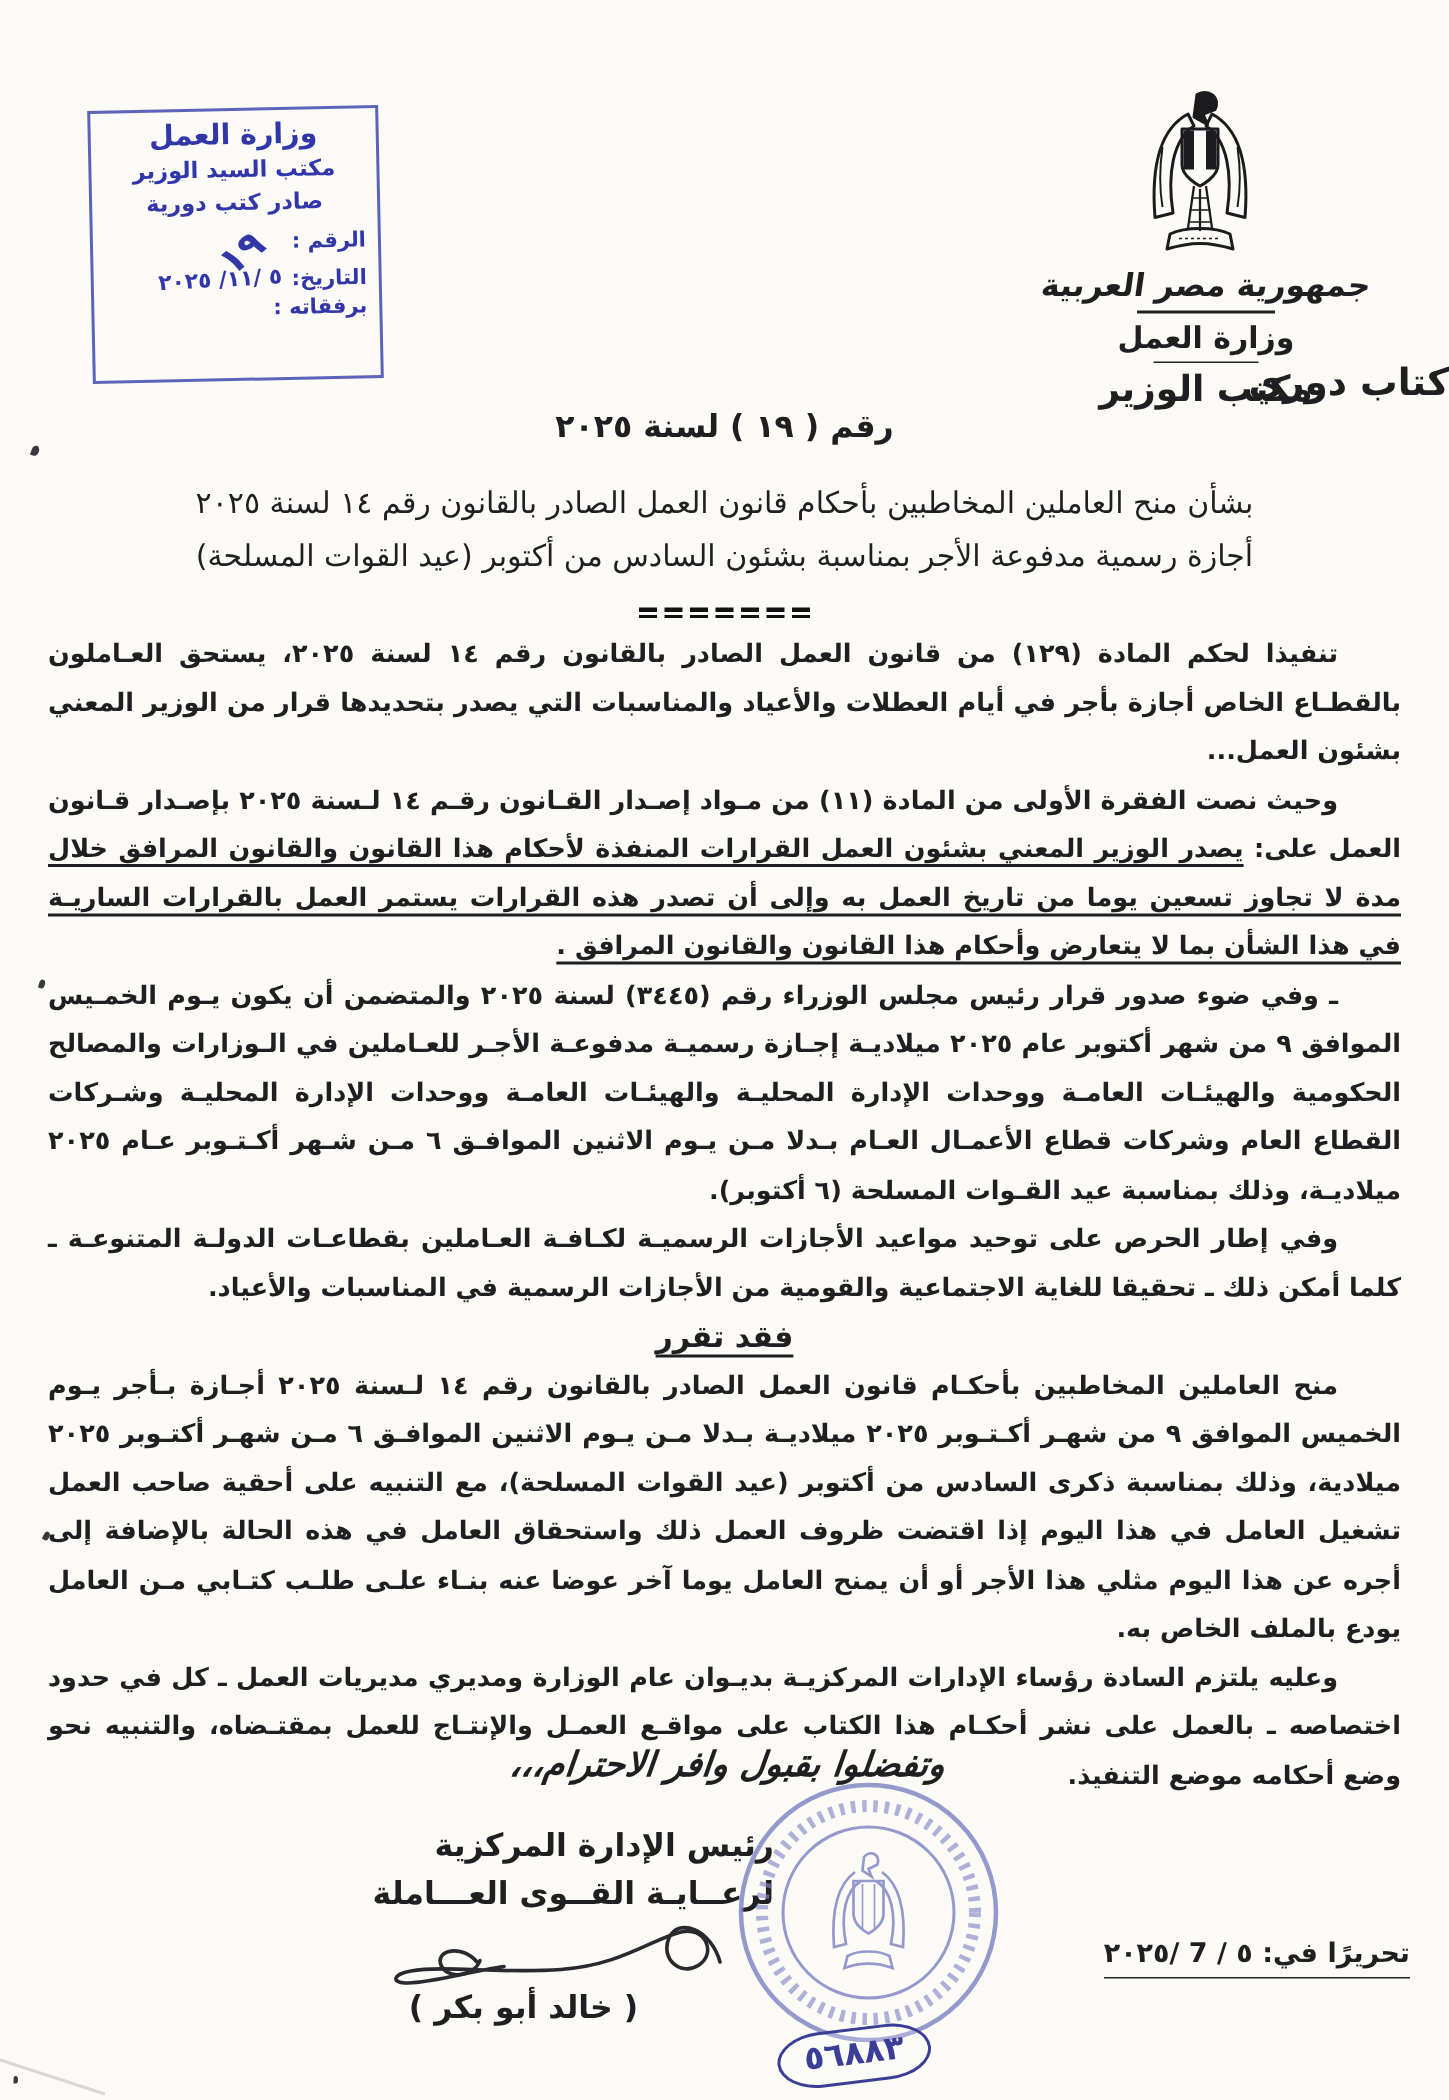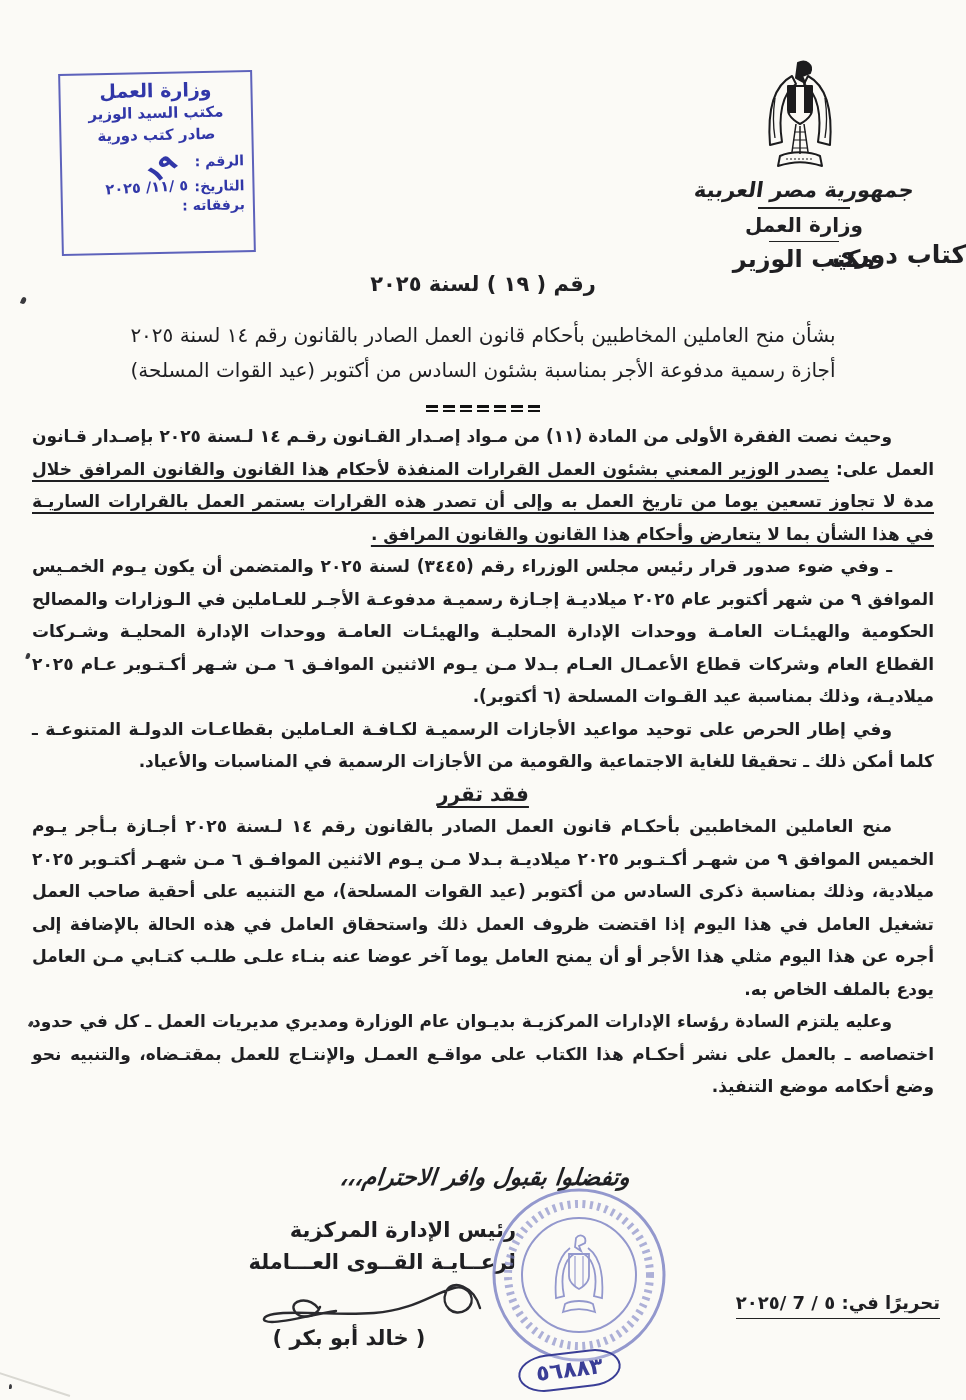--- a/index.html
+++ b/index.html
@@ -135,20 +135,21 @@
   <div class="subject">
     <div>بشأن منح العاملين المخاطبين بأحكام قانون العمل الصادر بالقانون رقم ١٤ لسنة ٢٠٢٥</div>
     <div>أجازة رسمية مدفوعة الأجر بمناسبة بشئون السادس من أكتوبر (عيد القوات المسلحة)</div>
   </div>
 
   <div class="dashes">
     <span class="dash"></span><span class="dash"></span><span class="dash"></span><span class="dash"></span><span class="dash"></span><span class="dash"></span><span class="dash"></span>
   </div>
 
   <div class="body-text">
+    <p>تنفيذا لحكم المادة (١٢٩) من قانون العمل الصادر بالقانون رقم ١٤ لسنة ٢٠٢٥، يستحق العـاملون بالقطـاع الخاص أجازة بأجر في أيام العطلات والأعياد والمناسبات التي يصدر بتحديدها قرار من الوزير المعني بشئون العمل...</p>
     <p><span>وحيث نصت الفقرة الأولى من المادة (١١) من مـواد إصـدار القـانون رقـم ١٤ لـسنة ٢٠٢٥ بإصـدار قـانون العمل على: </span><span class="u-part">يصدر الوزير المعني بشئون العمل القرارات المنفذة لأحكام هذا القانون والقانون المرافق خلال مدة لا تجاوز تسعين يوما من تاريخ العمل به وإلى أن تصدر هذه القرارات يستمر العمل بالقرارات الساريـة في هذا الشأن بما لا يتعارض وأحكام هذا القانون والقانون المرافق .</span></p>
     <p>ـ وفي ضوء صدور قرار رئيس مجلس الوزراء رقم (٣٤٤٥) لسنة ٢٠٢٥ والمتضمن أن يكون يـوم الخمـيس الموافق ٩ من شهر أكتوبر عام ٢٠٢٥ ميلاديـة إجـازة رسميـة مدفوعـة الأجـر للعـاملين في الـوزارات والمصالح الحكومية والهيئـات العامـة ووحدات الإدارة المحليـة والهيئـات العامـة ووحدات الإدارة المحليـة وشـركات القطاع العام وشركات قطاع الأعمـال العـام بـدلا مـن يـوم الاثنين الموافـق ٦ مـن شـهر أكـتـوبر عـام ٢٠٢٥ ميلاديـة، وذلك بمناسبة عيد القـوات المسلحة (٦ أكتوبر).</p>
     <p>وفي إطار الحرص على توحيد مواعيد الأجازات الرسميـة لكـافـة العـاملين بقطاعـات الدولـة المتنوعـة ـ كلما أمكن ذلك ـ تحقيقا للغاية الاجتماعية والقومية من الأجازات الرسمية في المناسبات والأعياد.</p>
     <p class="decision-heading">فقد تقرر</p>
     <p>منح العاملين المخاطبين بأحكـام قانون العمل الصادر بالقانون رقم ١٤ لـسنة ٢٠٢٥ أجـازة بـأجر يـوم الخميس الموافق ٩ من شهـر أكـتـوبر ٢٠٢٥ ميلاديـة بـدلا مـن يـوم الاثنين الموافـق ٦ مـن شهـر أكتـوبر ٢٠٢٥ ميلادية، وذلك بمناسبة ذكرى السادس من أكتوبر (عيد القوات المسلحة)، مع التنبيه على أحقية صاحب العمل تشغيل العامل في هذا اليوم إذا اقتضت ظروف العمل ذلك واستحقاق العامل في هذه الحالة بالإضافة إلى أجره عن هذا اليوم مثلي هذا الأجر أو أن يمنح العامل يوما آخر عوضا عنه بنـاء علـى طلـب كتـابي مـن العامل يودع بالملف الخاص به.</p>
     <p>وعليه يلتزم السادة رؤساء الإدارات المركزيـة بديـوان عام الوزارة ومديري مديريات العمل ـ كل في حدود اختصاصه ـ بالعمل على نشر أحكـام هذا الكتاب على مواقـع العمـل والإنتـاج للعمل بمقتـضاه، والتنبيه نحو وضع أحكامه موضع التنفيذ.</p>
   </div>
 
   <div class="salutation">وتفضلوا بقبول وافر الاحترام،،،</div>
 

